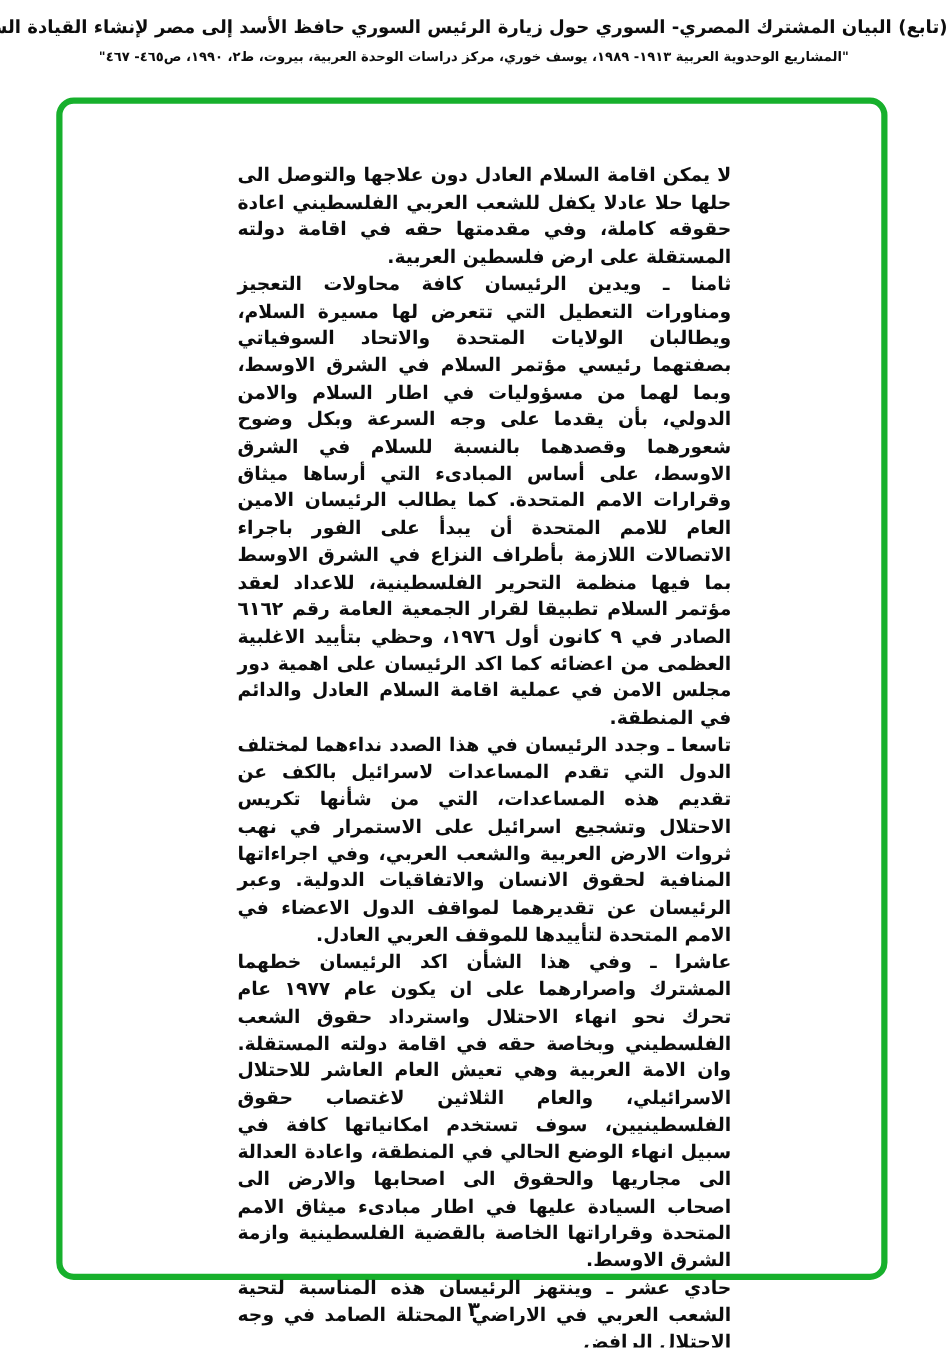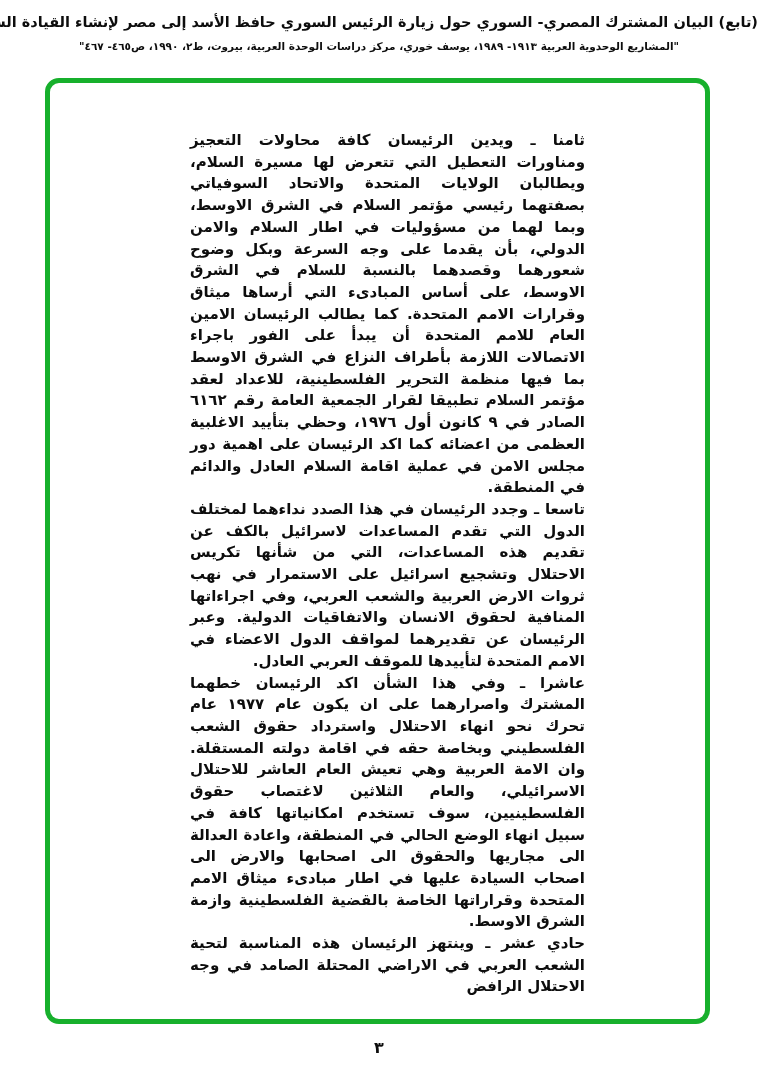--- a/index.html
+++ b/index.html
@@ -76,19 +76,20 @@
 <body>
 
 <div class="doc-header">
   <div class="doc-title">(تابع) البيان المشترك المصري- السوري حول زيارة الرئيس السوري حافظ الأسد إلى مصر لإنشاء القيادة السياسية</div>
   <div class="doc-citation">"المشاريع الوحدوية العربية ١٩١٣- ١٩٨٩، يوسف خوري، مركز دراسات الوحدة العربية، بيروت، ط٢، ١٩٩٠، ص٤٦٥- ٤٦٧"</div>
 </div>
 
 <div class="content-frame" style="border-color: rgb(23, 176, 44);"></div>
 
 <div class="document-body">
+  <p>لا يمكن اقامة السلام العادل دون علاجها والتوصل الى حلها حلا عادلا يكفل للشعب العربي الفلسطيني اعادة حقوقه كاملة، وفي مقدمتها حقه في اقامة دولته المستقلة على ارض فلسطين العربية.</p>
   <p>ثامنا ـ ويدين الرئيسان كافة محاولات التعجيز ومناورات التعطيل التي تتعرض لها مسيرة السلام، ويطالبان الولايات المتحدة والاتحاد السوفياتي بصفتهما رئيسي مؤتمر السلام في الشرق الاوسط، وبما لهما من مسؤوليات في اطار السلام والامن الدولي، بأن يقدما على وجه السرعة وبكل وضوح شعورهما وقصدهما بالنسبة للسلام في الشرق الاوسط، على أساس المبادىء التي أرساها ميثاق وقرارات الامم المتحدة. كما يطالب الرئيسان الامين العام للامم المتحدة أن يبدأ على الفور باجراء الاتصالات اللازمة بأطراف النزاع في الشرق الاوسط بما فيها منظمة التحرير الفلسطينية، للاعداد لعقد مؤتمر السلام تطبيقا لقرار الجمعية العامة رقم ٦١٦٢ الصادر في ٩ كانون أول ١٩٧٦، وحظي بتأييد الاغلبية العظمى من اعضائه كما اكد الرئيسان على اهمية دور مجلس الامن في عملية اقامة السلام العادل والدائم في المنطقة.</p>
   <p>تاسعا ـ وجدد الرئيسان في هذا الصدد نداءهما لمختلف الدول التي تقدم المساعدات لاسرائيل بالكف عن تقديم هذه المساعدات، التي من شأنها تكريس الاحتلال وتشجيع اسرائيل على الاستمرار في نهب ثروات الارض العربية والشعب العربي، وفي اجراءاتها المنافية لحقوق الانسان والاتفاقيات الدولية. وعبر الرئيسان عن تقديرهما لمواقف الدول الاعضاء في الامم المتحدة لتأييدها للموقف العربي العادل.</p>
   <p>عاشرا ـ وفي هذا الشأن اكد الرئيسان خطهما المشترك واصرارهما على ان يكون عام ١٩٧٧ عام تحرك نحو انهاء الاحتلال واسترداد حقوق الشعب الفلسطيني وبخاصة حقه في اقامة دولته المستقلة. وان الامة العربية وهي تعيش العام العاشر للاحتلال الاسرائيلي، والعام الثلاثين لاغتصاب حقوق الفلسطينيين، سوف تستخدم امكانياتها كافة في سبيل انهاء الوضع الحالي في المنطقة، واعادة العدالة الى مجاريها والحقوق الى اصحابها والارض الى اصحاب السيادة عليها في اطار مبادىء ميثاق الامم المتحدة وقراراتها الخاصة بالقضية الفلسطينية وازمة الشرق الاوسط.</p>
   <p>حادي عشر ـ وينتهز الرئيسان هذه المناسبة لتحية الشعب العربي في الاراضي المحتلة الصامد في وجه الاحتلال الرافض</p>
 </div>
 
 <div class="page-number">٣</div>
 
 </body></html>

